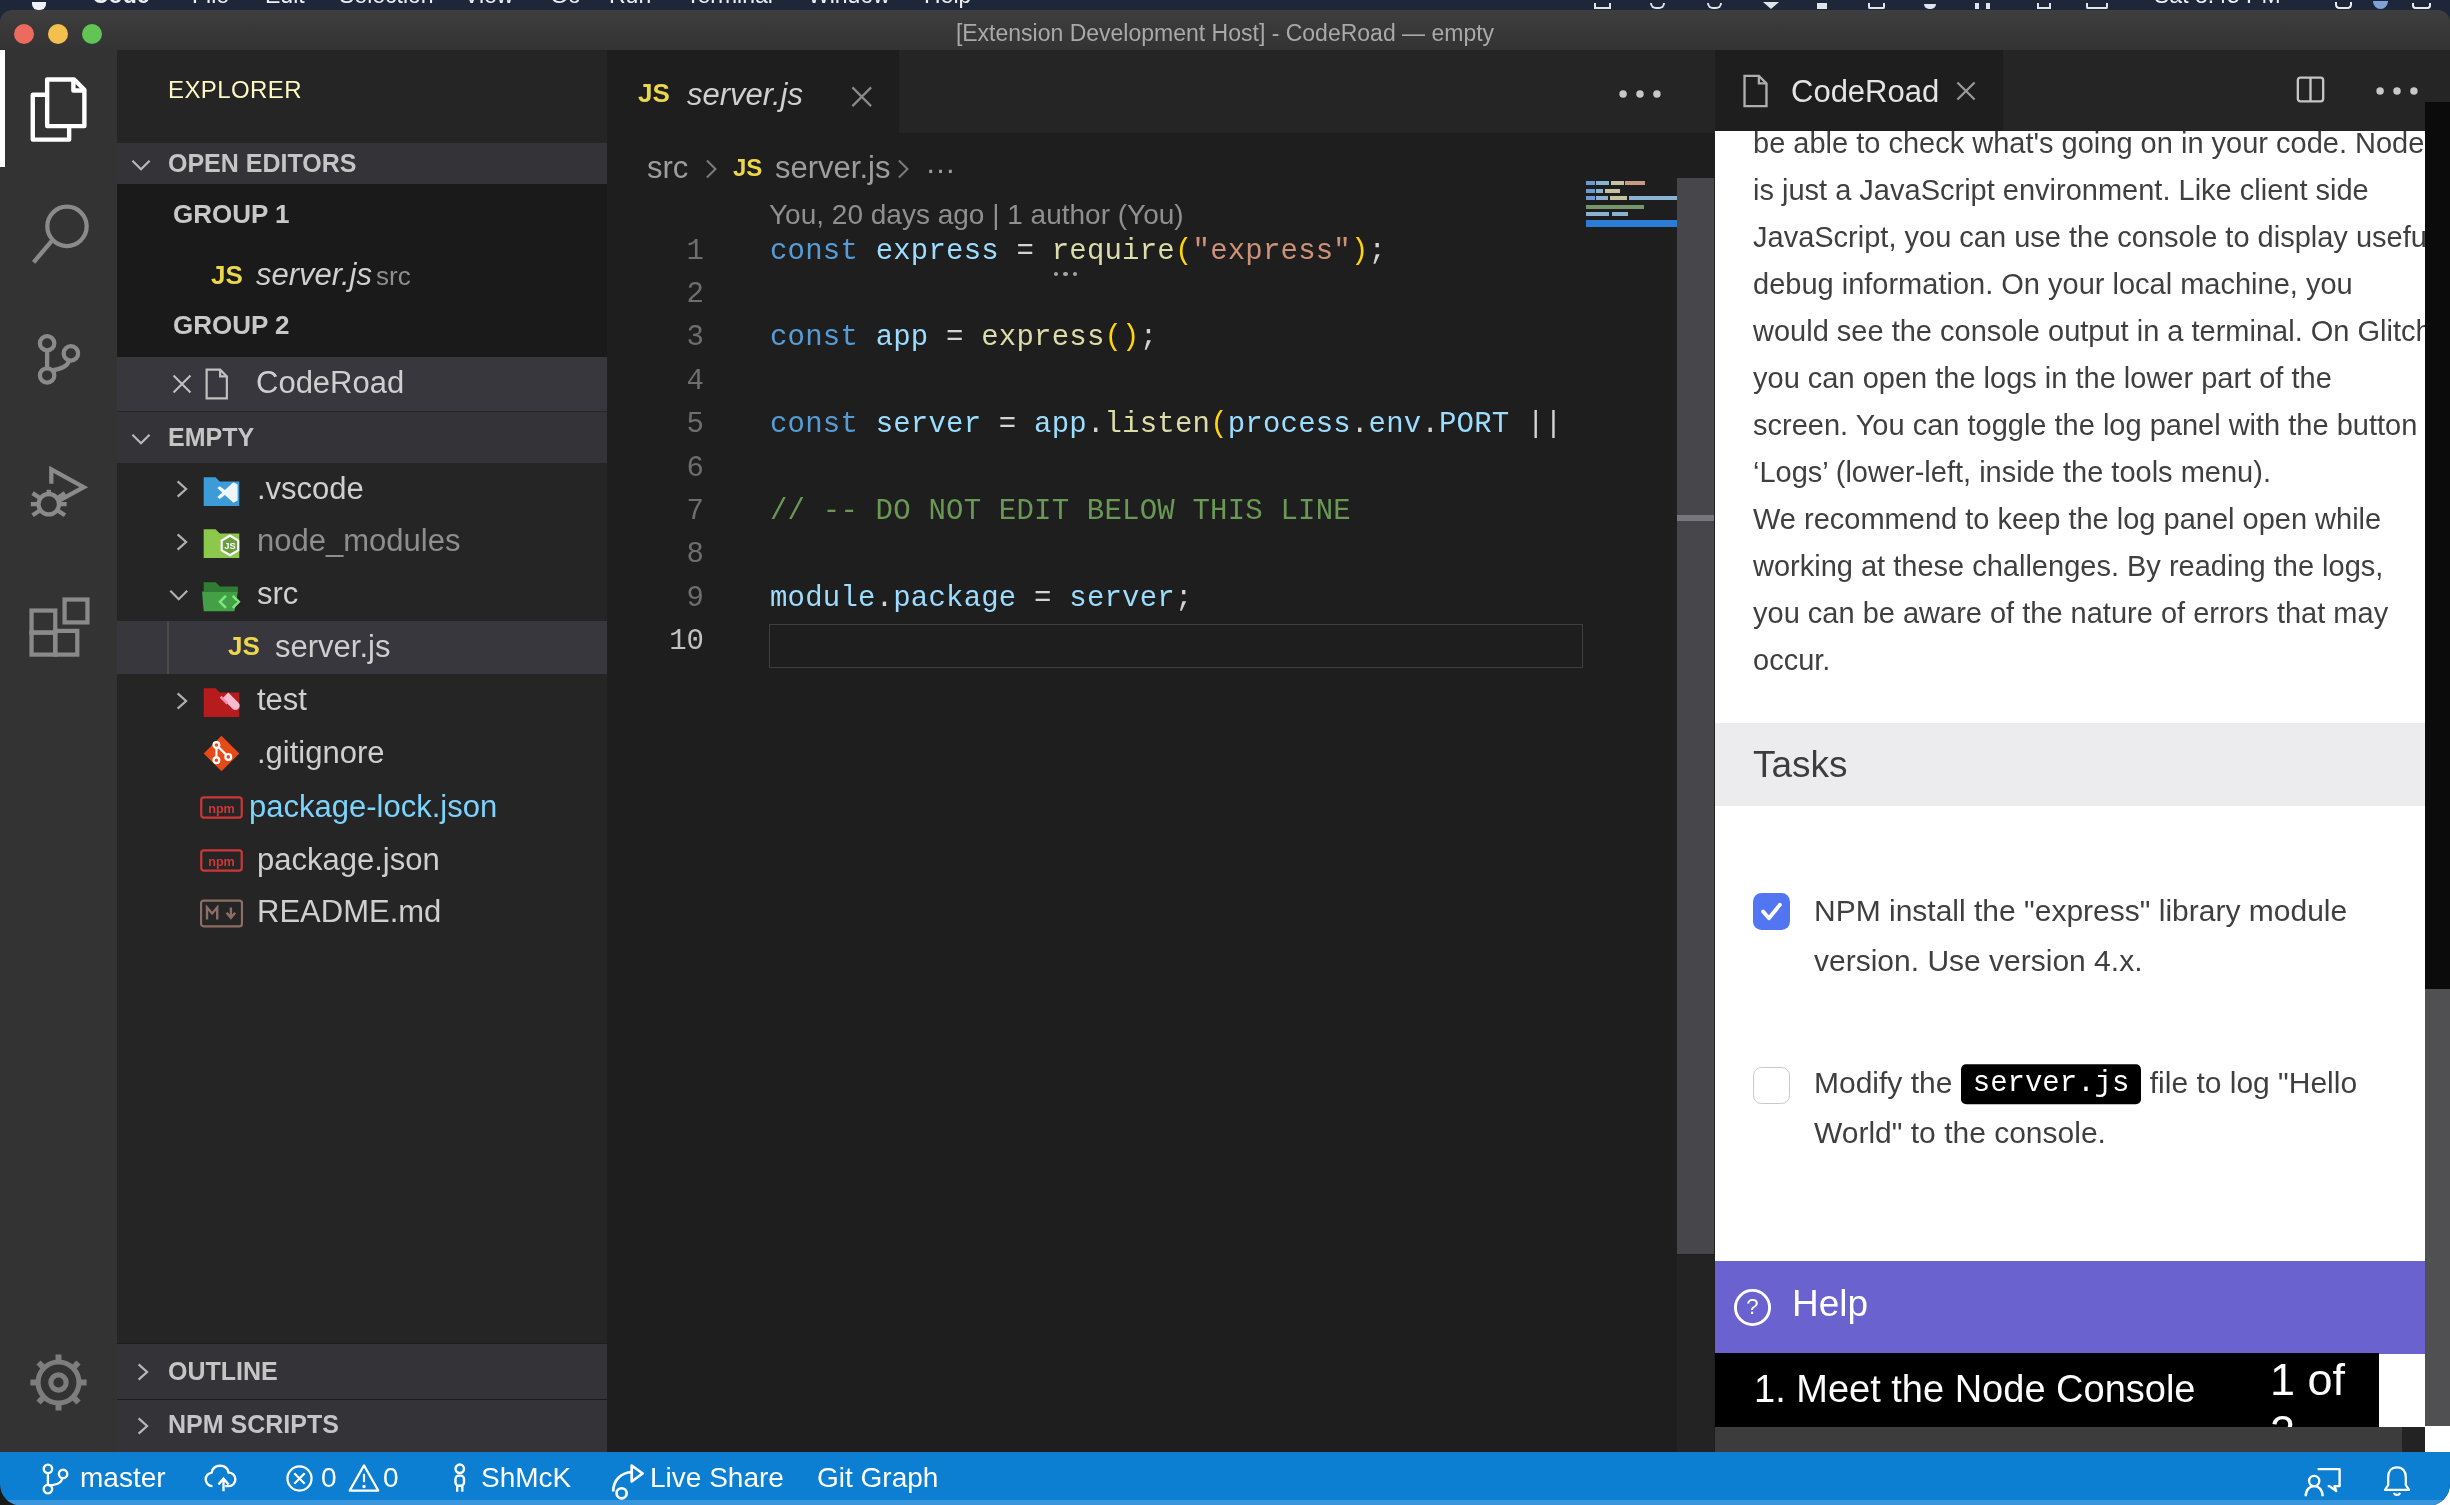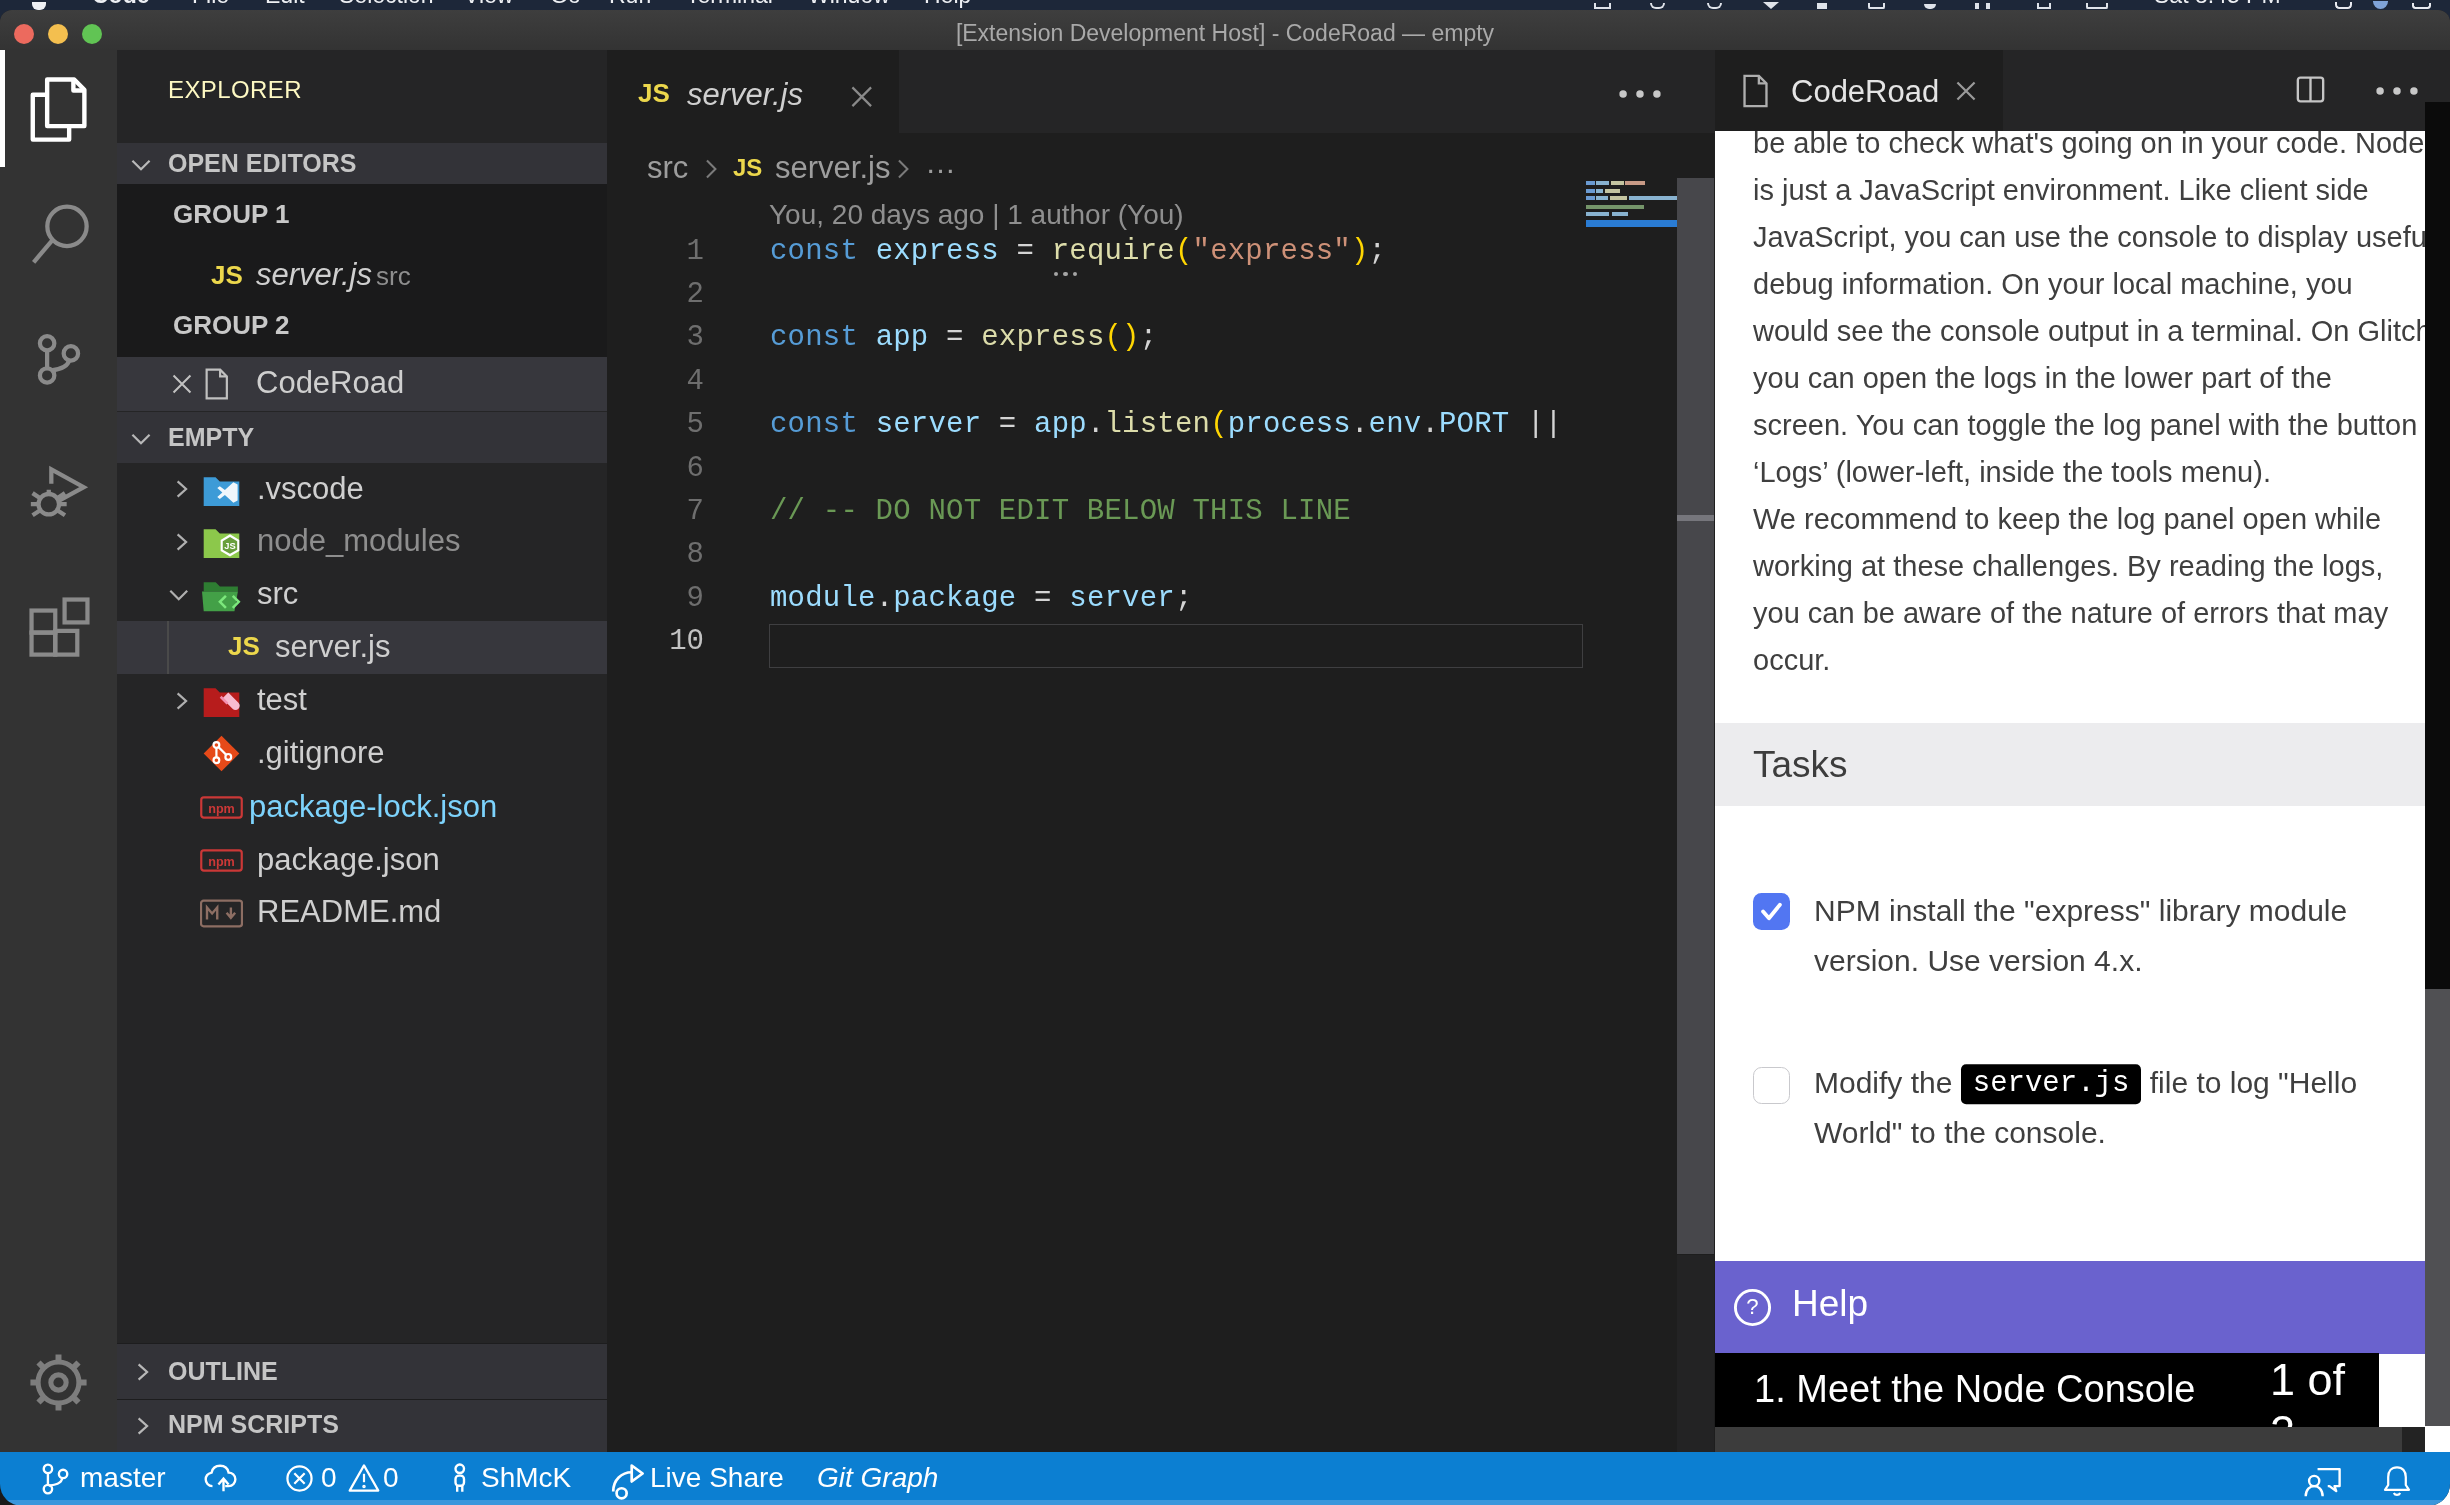--- a/index.html
+++ b/index.html
@@ -475,21 +475,21 @@
     </svg>
     <div class="sitem" style="left:481px;">ShMcK</div>
     <svg style="position:absolute;left:609px;top:10.2px;" width="37" height="39" viewBox="0 0 44 46">
       <g fill="none" stroke="#ffffff" stroke-width="3.2" stroke-linejoin="round">
         <path d="M5 35 C5 21 15 12 27 12"></path>
         <path d="M27 4 L40 13.5 L27 23 Z"></path>
         <circle cx="15" cy="37" r="6"></circle>
       </g>
     </svg>
     <div class="sitem" style="left:650px;">Live Share</div>
-    <div class="sitem" style="left:817px;font-style:italic;">Git Graph</div>
+    <div class="sitem" style="left:817px;">Git Graph</div>
     <svg style="position:absolute;left:2304px;top:12px;" width="39" height="34" viewBox="0 0 46 40">
       <g fill="none" stroke="#ffffff" stroke-width="2.8">
         <circle cx="12" cy="20" r="6"></circle>
         <path d="M2 38 c0 -8 5 -12 10 -12 c5 0 10 4 10 12"></path>
         <path d="M16 6 h26 v20 h-6 l2 6 -8 -6 h-2" stroke-linejoin="round"></path>
       </g>
     </svg>
     <svg style="position:absolute;left:2381px;top:12px;" width="32" height="34" viewBox="0 0 40 42">
       <g fill="none" stroke="#ffffff" stroke-width="2.8">
         <path d="M20 4 c-7 0 -11 5 -11 12 v10 l-4 6 h30 l-4 -6 v-10 c0 -7 -4 -12 -11 -12 z" stroke-linejoin="round"></path>

